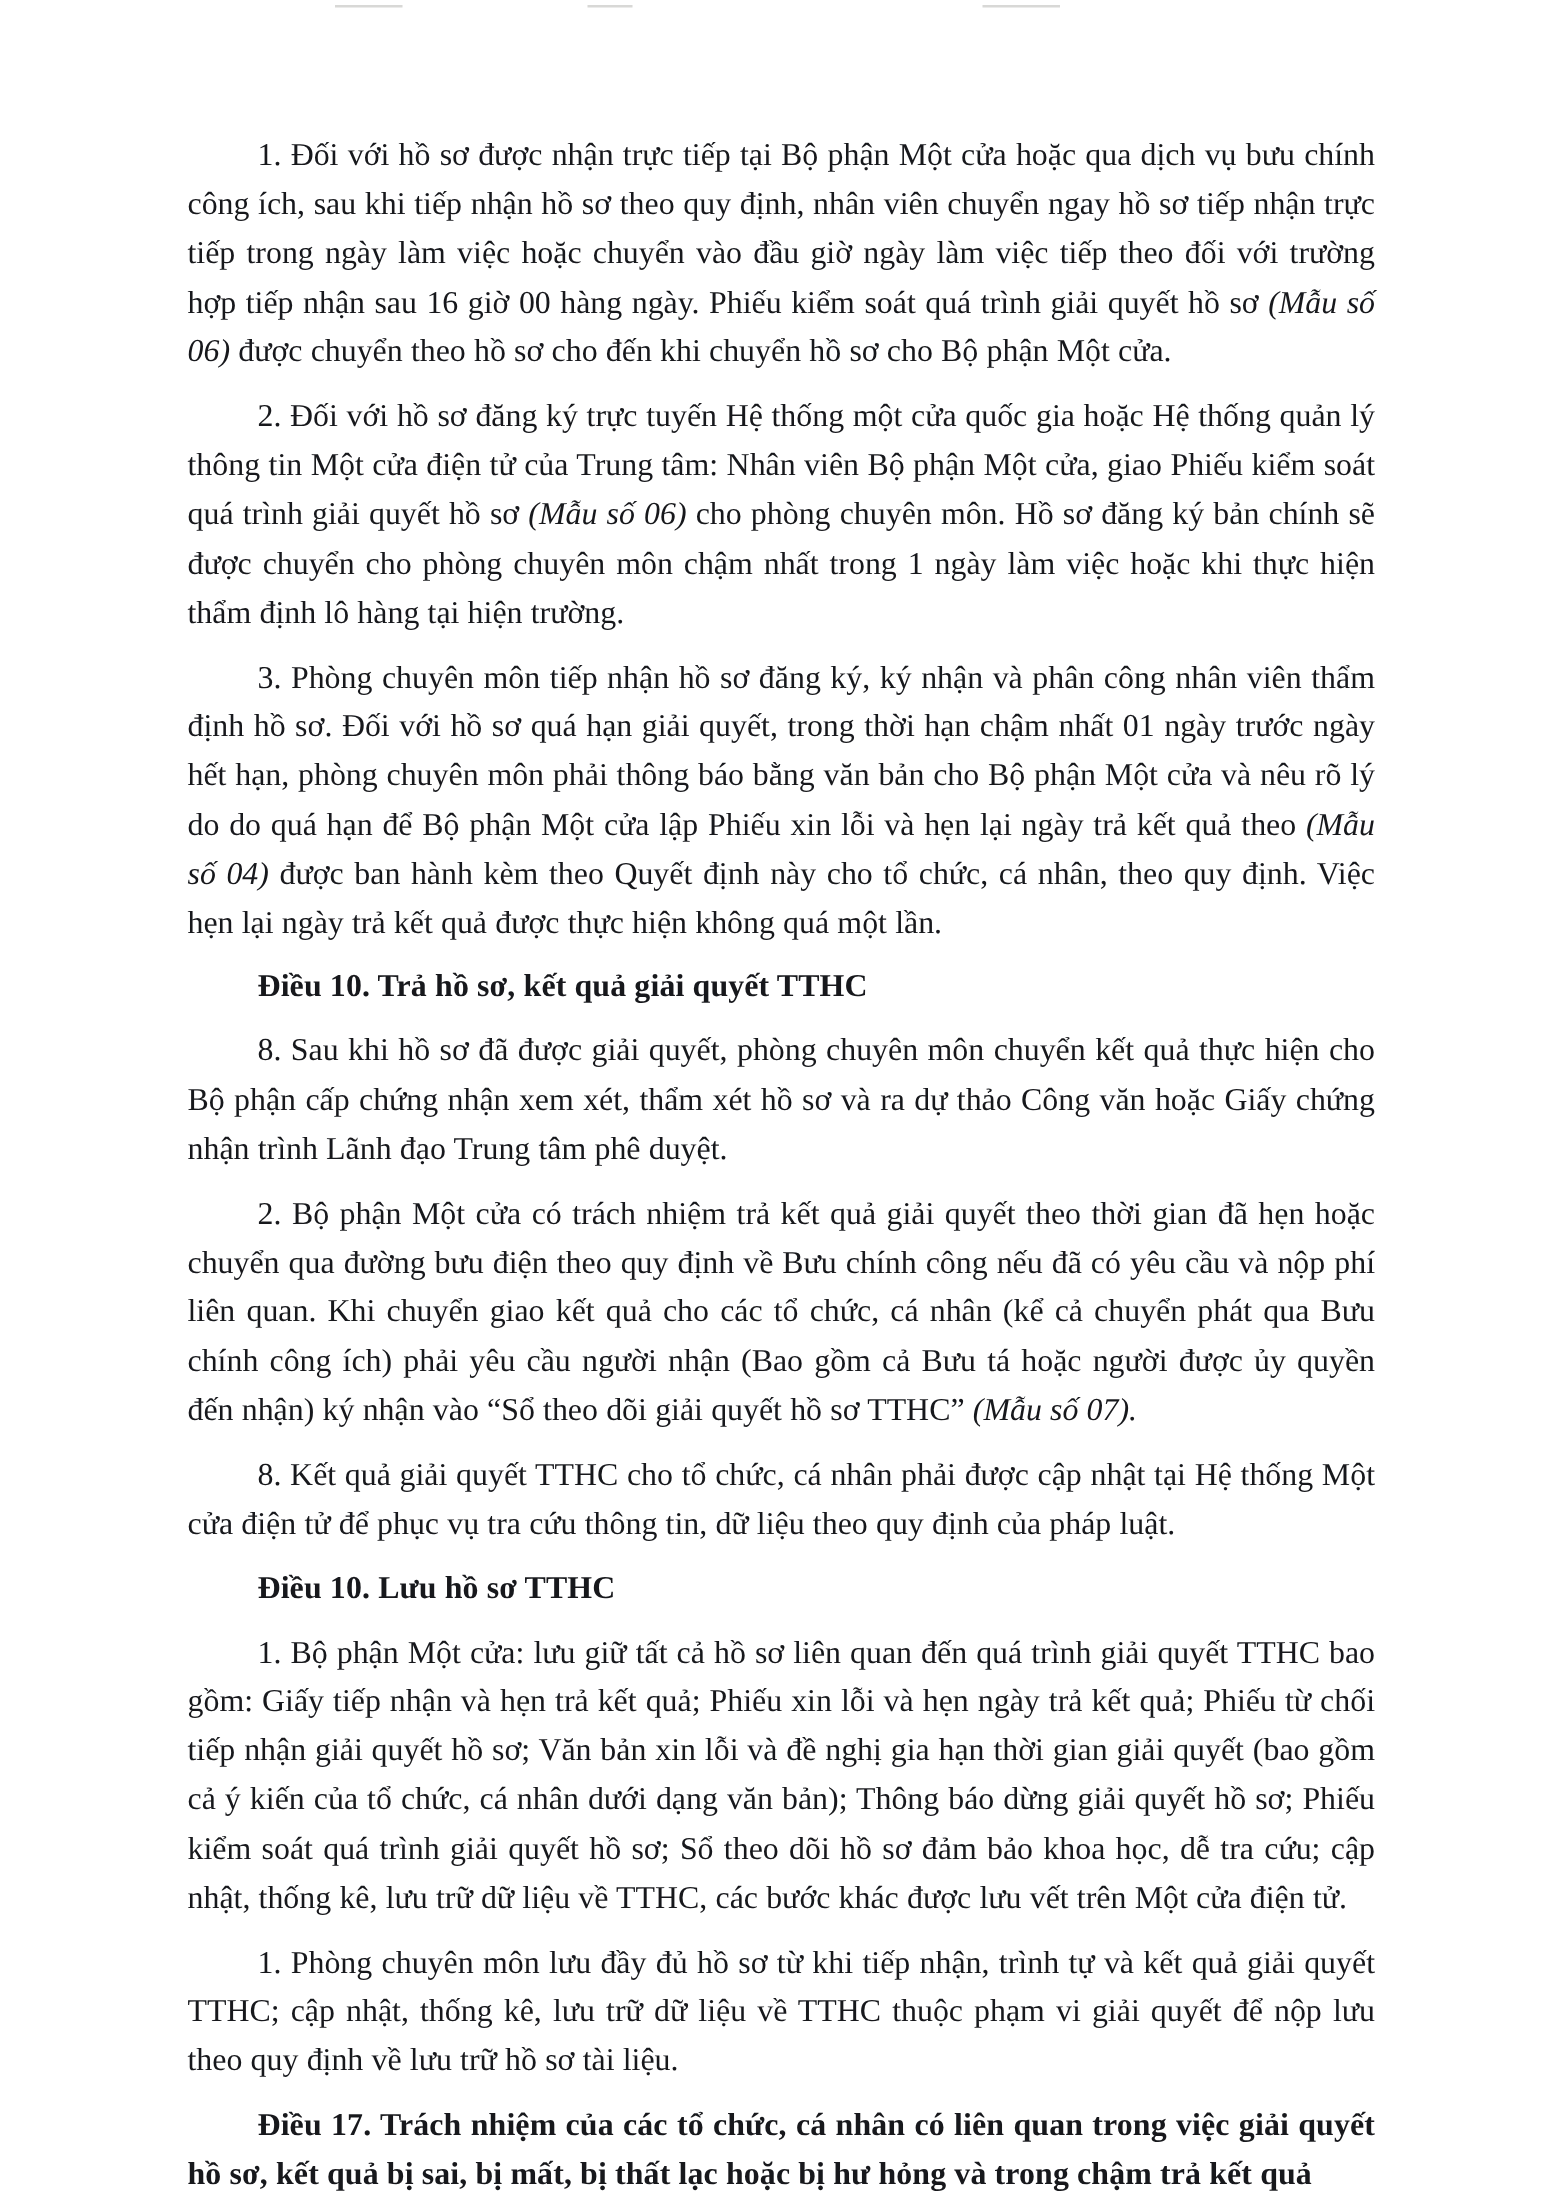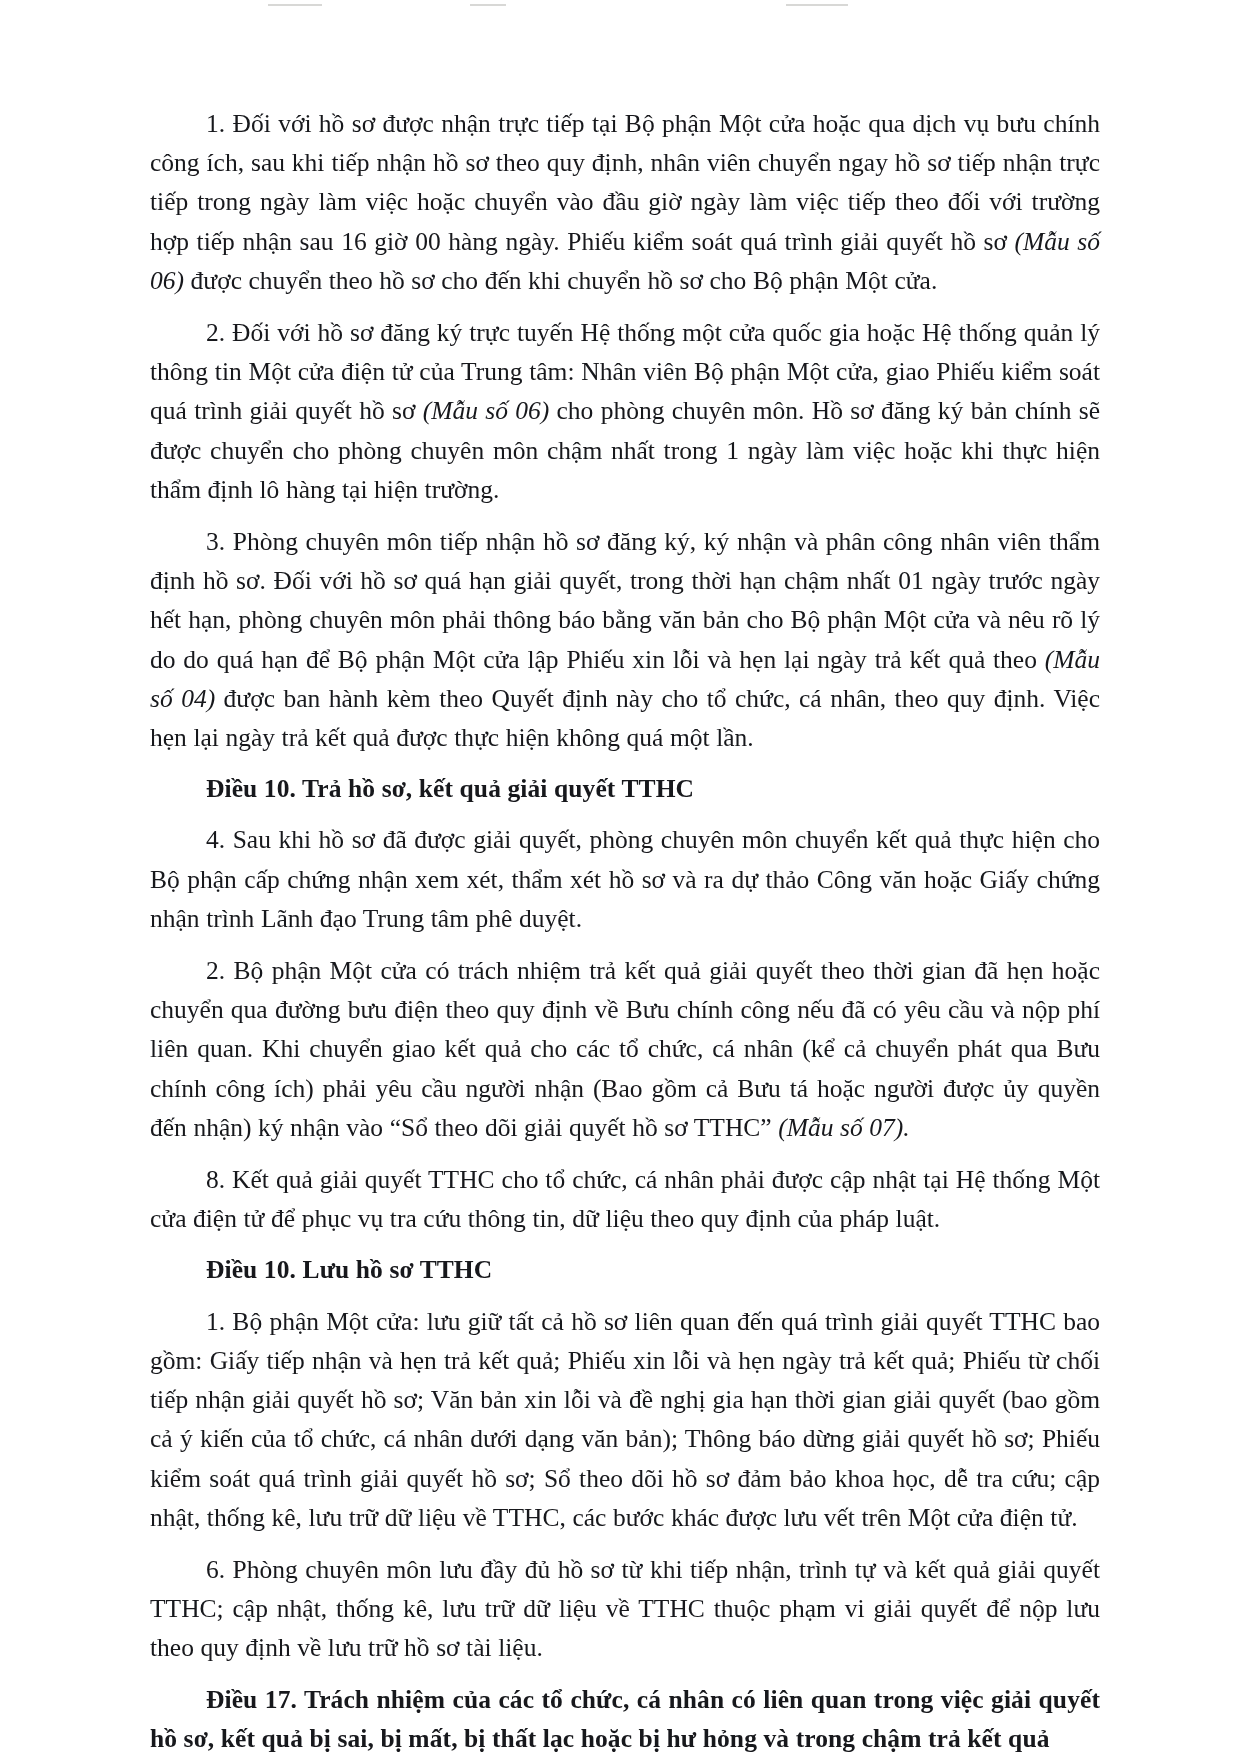--- a/index.html
+++ b/index.html
@@ -108,40 +108,40 @@
     <div class="gap-para"></div>
 
     <p class="para"><span>3. Phòng chuyên môn tiếp nhận hồ sơ đăng ký, ký nhận và phân công nhân viên thẩm định hồ sơ. Đối với hồ sơ quá hạn giải quyết, trong thời hạn chậm nhất 01 ngày trước ngày hết hạn, phòng chuyên môn phải thông báo bằng văn bản cho Bộ phận Một cửa và nêu rõ lý do do quá hạn để Bộ phận Một cửa lập Phiếu xin lỗi và hẹn lại ngày trả kết quả theo </span><span class="ital">(Mẫu số 04)</span><span> được ban hành kèm theo Quyết định này cho tổ chức, cá nhân, theo quy định. Việc hẹn lại ngày trả kết quả được thực hiện không quá một lần.</span></p>
 
     <div class="gap-heading-before"></div>
 
     <h2 class="article-heading">Điều 10. Trả hồ sơ, kết quả giải quyết TTHC</h2>
 
     <div class="gap-heading-after"></div>
 
-    <p class="para">4. Sau khi hồ sơ đã được giải quyết, phòng chuyên môn chuyển kết quả thực hiện cho Bộ phận cấp chứng nhận xem xét, thẩm xét hồ sơ và ra dự thảo Công văn hoặc Giấy chứng nhận trình Lãnh đạo Trung tâm phê duyệt.</p>
+    <p class="para">8. Sau khi hồ sơ đã được giải quyết, phòng chuyên môn chuyển kết quả thực hiện cho Bộ phận cấp chứng nhận xem xét, thẩm xét hồ sơ và ra dự thảo Công văn hoặc Giấy chứng nhận trình Lãnh đạo Trung tâm phê duyệt.</p>
 
     <div class="gap-para"></div>
 
     <p class="para"><span>2. Bộ phận Một cửa có trách nhiệm trả kết quả giải quyết theo thời gian đã hẹn hoặc chuyển qua đường bưu điện theo quy định về Bưu chính công nếu đã có yêu cầu và nộp phí liên quan. Khi chuyển giao kết quả cho các tổ chức, cá nhân (kể cả chuyển phát qua Bưu chính công ích) phải yêu cầu người nhận (Bao gồm cả Bưu tá hoặc người được ủy quyền đến nhận) ký nhận vào “Sổ theo dõi giải quyết hồ sơ TTHC” </span><span class="ital">(Mẫu số 07).</span></p>
 
     <div class="gap-para"></div>
 
     <p class="para">8. Kết quả giải quyết TTHC cho tổ chức, cá nhân phải được cập nhật tại Hệ thống Một cửa điện tử để phục vụ tra cứu thông tin, dữ liệu theo quy định của pháp luật.</p>
 
     <div class="gap-heading-before"></div>
 
     <h2 class="article-heading">Điều 10. Lưu hồ sơ TTHC</h2>
 
     <div class="gap-heading-after"></div>
 
     <p class="para">1. Bộ phận Một cửa: lưu giữ tất cả hồ sơ liên quan đến quá trình giải quyết TTHC bao gồm: Giấy tiếp nhận và hẹn trả kết quả; Phiếu xin lỗi và hẹn ngày trả kết quả; Phiếu từ chối tiếp nhận giải quyết hồ sơ; Văn bản xin lỗi và đề nghị gia hạn thời gian giải quyết (bao gồm cả ý kiến của tổ chức, cá nhân dưới dạng văn bản); Thông báo dừng giải quyết hồ sơ; Phiếu kiểm soát quá trình giải quyết hồ sơ; Sổ theo dõi hồ sơ đảm bảo khoa học, dễ tra cứu; cập nhật, thống kê, lưu trữ dữ liệu về TTHC, các bước khác được lưu vết trên Một cửa điện tử.</p>
 
     <div class="gap-para"></div>
 
-    <p class="para">6. Phòng chuyên môn lưu đầy đủ hồ sơ từ khi tiếp nhận, trình tự và kết quả giải quyết TTHC; cập nhật, thống kê, lưu trữ dữ liệu về TTHC thuộc phạm vi giải quyết để nộp lưu theo quy định về lưu trữ hồ sơ tài liệu.</p>
+    <p class="para">1. Phòng chuyên môn lưu đầy đủ hồ sơ từ khi tiếp nhận, trình tự và kết quả giải quyết TTHC; cập nhật, thống kê, lưu trữ dữ liệu về TTHC thuộc phạm vi giải quyết để nộp lưu theo quy định về lưu trữ hồ sơ tài liệu.</p>
 
     <div class="gap-heading-before"></div>
 
     <h2 class="article-heading">Điều 17. Trách nhiệm của các tổ chức, cá nhân có liên quan trong việc giải quyết hồ sơ, kết quả bị sai, bị mất, bị thất lạc hoặc bị hư hỏng và trong chậm trả kết quả</h2>
 
   </div>
 </div>
 
 </body></html>

